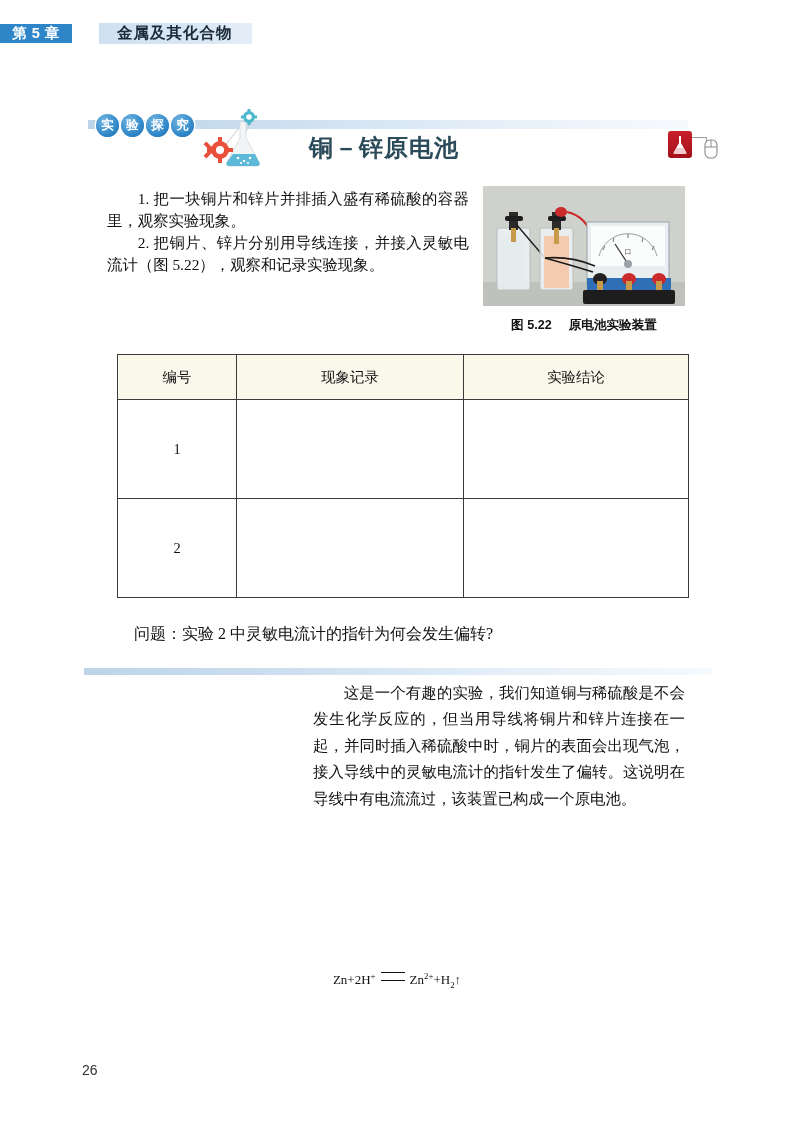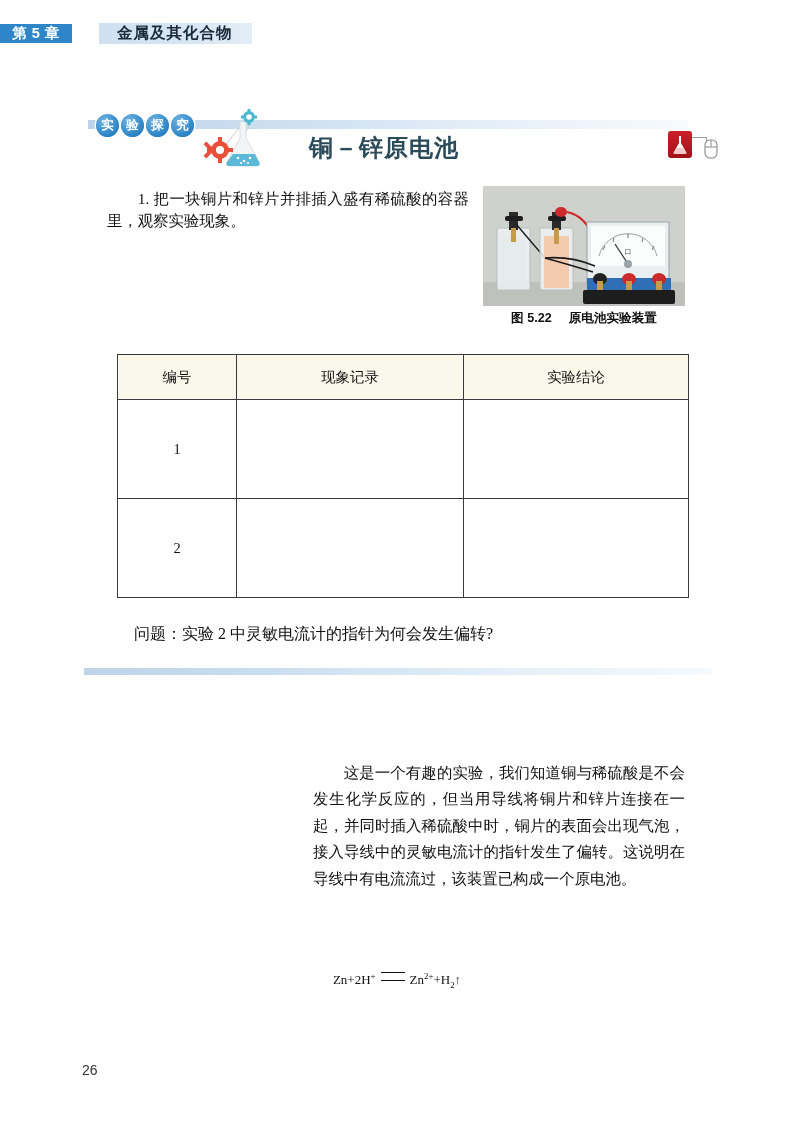--- a/index.html
+++ b/index.html
@@ -160,21 +160,21 @@
     width: 202px;
   }
   .figure-photo {
     width: 202px;
     height: 120px;
     position: relative;
     overflow: hidden;
     background: linear-gradient(to bottom, #c9cbc8 0%, #d6d7d3 45%, #cbcdc9 100%);
   }
   .figure-caption {
-    margin-top: 4px;
+    margin-top: 11px;
     text-align: center;
     font-family: "Liberation Sans", "DejaVu Sans", sans-serif;
     font-size: 12.6px;
     font-weight: bold;
     color: #111111;
   }
   .figure-caption .gap { display:inline-block; width: 10px; }
 
   
   .exp-table {
@@ -226,21 +226,21 @@
     top: 668px;
     width: 628px;
     height: 7px;
     background: linear-gradient(to right, #bdd4e9 0%, #cbdeef 30%, #e3eef8 65%, #f6fafd 100%);
   }
 
   
   .body-text {
     position: absolute;
     left: 313px;
-    top: 760px;
+    top: 680px;
     width: 372px;
     font-size: 15.4px;
     line-height: 26.4px;
     text-align: justify;
     text-justify: inter-ideograph;
     color: #111111;
   }
   .body-text p {
     margin: 0;
     text-indent: 2em;
@@ -341,20 +341,21 @@
   <div class="res-line"></div>
   <svg style="position:absolute;left:36px;top:8px;" width="14" height="20" viewBox="0 0 14 20">
     <rect x="1" y="1" width="12" height="18" rx="5" fill="#ffffff" stroke="#8a8a8a" stroke-width="1.1"></rect>
     <line x1="1" y1="8" x2="13" y2="8" stroke="#8a8a8a" stroke-width="1"></line>
     <line x1="7" y1="1" x2="7" y2="8" stroke="#8a8a8a" stroke-width="1"></line>
   </svg>
 </div>
 
 <div class="instructions">
   <p>1. 把一块铜片和锌片并排插入盛有稀硫酸的容器里，观察实验现象。</p>
+  <p>2. 把铜片、锌片分别用导线连接，并接入灵敏电流计（图 5.22），观察和记录实验现象。</p>
 </div>
 
 <div class="figure">
   <div class="figure-photo">
     <svg width="202" height="120" viewBox="0 0 202 120">
       <rect x="0" y="0" width="202" height="120" fill="#cfd1cd"></rect>
       <rect x="0" y="96" width="202" height="24" fill="#bfc1bd"></rect>
 
       <rect x="14" y="42" width="33" height="62" rx="2" fill="#eef2f3" fill-opacity="0.85" stroke="#b9bebd" stroke-width="1"></rect>
       <rect x="18" y="50" width="25" height="52" fill="#e3ebee" fill-opacity="0.7"></rect>

